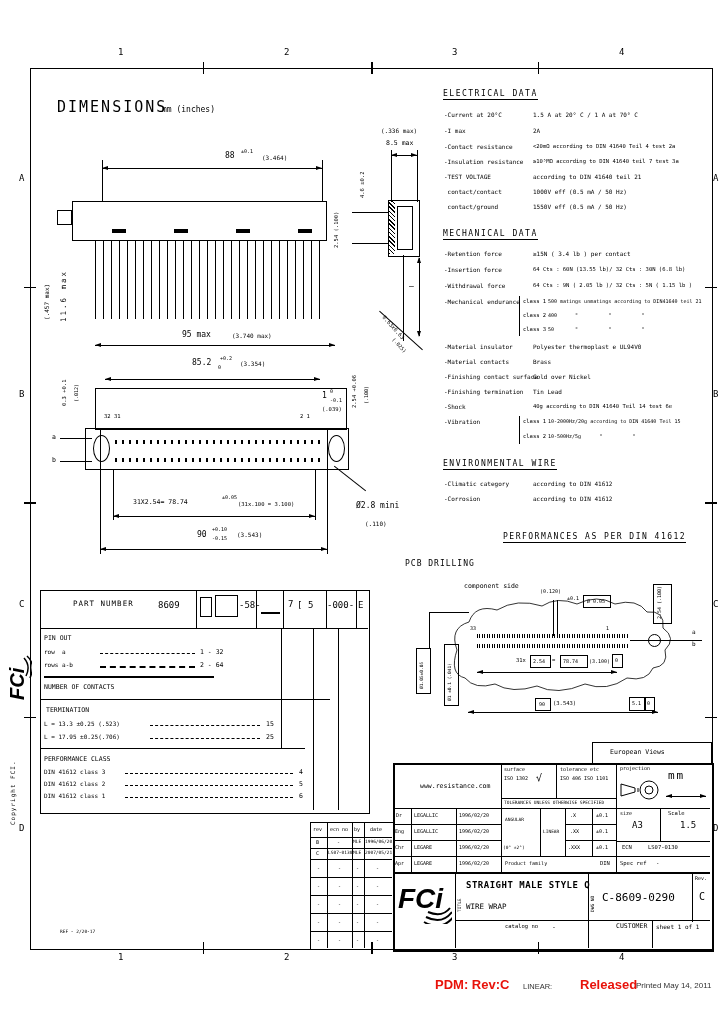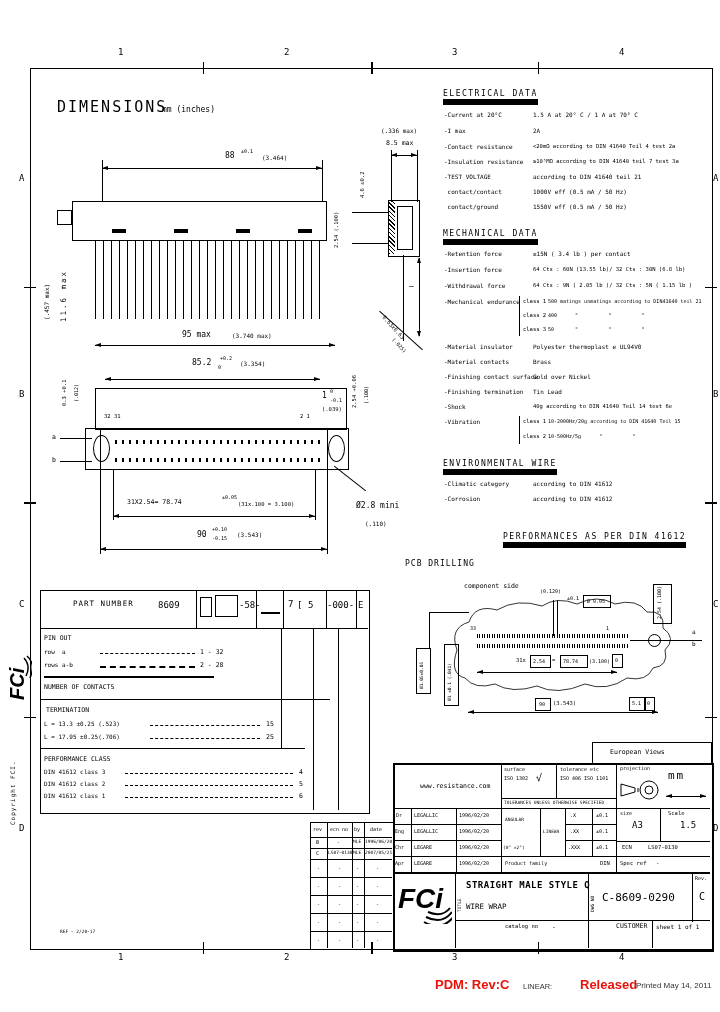--- a/index.html
+++ b/index.html
@@ -20,21 +20,21 @@
      border-left:2.5px solid transparent;border-right:2.5px solid transparent}
   .dv:before{top:-1px;border-bottom:6px solid #000}
   .dv:after{bottom:-1px;border-top:6px solid #000}
   .dash{position:absolute;border-top:1px dashed #000;height:0}
   .comb{position:absolute;background:repeating-linear-gradient(90deg,#000 0 1px,transparent 1px 8px)}
   .tabs{position:absolute;background:repeating-linear-gradient(90deg,#000 0 14px,transparent 14px 62px)}
   .dots{position:absolute;background:repeating-linear-gradient(90deg,#000 0 2px,transparent 2px 7px)}
   .holes{position:absolute;background:repeating-linear-gradient(90deg,#000 0 1px,transparent 1px 2px,#000 2px 3px,transparent 3px 5px)}
   .hatch{position:absolute;background:repeating-linear-gradient(45deg,#000 0 1px,transparent 1px 3px)}
   .ell{position:absolute;border:1px solid #000;border-radius:50%}
-  .u{border-bottom:6px solid #000000;padding-bottom:1px}
+  .u{border-bottom:1px solid #000000;padding-bottom:1px}
   .hd{letter-spacing:1.5px;font-size:8px}
   .s45{font-size:4.5px}.s5{font-size:5px}.s55{font-size:5.5px}.s6{font-size:6px}
   .s65{font-size:6.5px}.s75{font-size:7.5px}.s8{font-size:8px}.s9{font-size:9px}
   .s10{font-size:10px}.s11{font-size:11px}.s13{font-size:13px}.s15{font-size:15px}
   .red{color:#e8120a;font-weight:bold;font-family:"Liberation Sans",sans-serif}
   .gray{color:#333;font-family:"Liberation Sans",sans-serif}
 </style>
 </head>
 <body>
 
@@ -126,21 +126,21 @@
   <div class="t s5 vt" style="left:364px;top:404px">(.100)</div>
   <div class="box" style="left:85px;top:428px;width:262px;height:40px"></div>
   <div class="ell" style="left:93px;top:435px;width:15px;height:25px"></div>
   <div class="ell" style="left:328px;top:435px;width:15px;height:25px"></div>
   <div class="dots" style="left:115px;top:440px;width:205px;height:4px"></div>
   <div class="dots" style="left:115px;top:458px;width:205px;height:4px"></div>
   <div class="t s65" style="left:52px;top:434px">a</div>
   <div class="t s65" style="left:52px;top:457px">b</div>
   <div class="hl" style="left:60px;top:438px;width:32px"></div>
   <div class="hl" style="left:60px;top:461px;width:32px"></div>
-  <div class="t s65" style="left:127px;top:499px">31X2.54= 78.74</div>
+  <div class="t s65" style="left:133px;top:499px">31X2.54= 78.74</div>
   <div class="t s5" style="left:222px;top:495px">±0.05</div>
   <div class="t s55" style="left:238px;top:502px">(31x.100 = 3.100)</div>
   <div class="dh" style="left:113px;top:516px;width:202px"></div>
   <div class="t s8" style="left:197px;top:531px">90</div>
   <div class="t s5" style="left:212px;top:527px">+0.10</div>
   <div class="t s5" style="left:212px;top:536px">-0.15</div>
   <div class="t s6" style="left:237px;top:532px">(3.543)</div>
   <div class="dh" style="left:100px;top:549px;width:227px"></div>
   <div class="vl" style="left:100px;top:430px;height:124px"></div>
   <div class="vl" style="left:327px;top:430px;height:124px"></div>
@@ -276,21 +276,21 @@
   <div class="t s9" style="left:297px;top:601px">[</div>
   <div class="t s9" style="left:308px;top:601px">5</div>
   <div class="t s9" style="left:327px;top:601px">-000-</div>
   <div class="t s9" style="left:358px;top:601px">E</div>
   <div class="t s65" style="left:44px;top:635px">PIN OUT</div>
   <div class="t s6" style="left:44px;top:649px">row  a</div>
   <div class="dash" style="left:100px;top:653px;width:95px"></div>
   <div class="t s65" style="left:200px;top:649px">1 - 32</div>
   <div class="t s6" style="left:44px;top:662px">rows a-b</div>
   <div class="dash" style="left:100px;top:666px;width:95px;border-top-width:2px"></div>
-  <div class="t s65" style="left:200px;top:662px">2 - 28</div>
+  <div class="t s65" style="left:200px;top:662px">2 - 64</div>
   <div class="hl" style="left:44px;top:676px;width:170px;height:2px"></div>
   <div class="t s65" style="left:44px;top:684px">NUMBER OF CONTACTS</div>
   <div class="hl" style="left:40px;top:699px;width:290px"></div>
   <div class="t s65" style="left:46px;top:707px">TERMINATION</div>
   <div class="t s6" style="left:44px;top:721px">L = 13.3 ±0.25 (.523)</div>
   <div class="dash" style="left:150px;top:725px;width:110px"></div>
   <div class="t s65" style="left:266px;top:721px">15</div>
   <div class="t s6" style="left:44px;top:734px">L = 17.95 ±0.25(.706)</div>
   <div class="dash" style="left:150px;top:738px;width:110px"></div>
   <div class="t s65" style="left:266px;top:734px">25</div>

